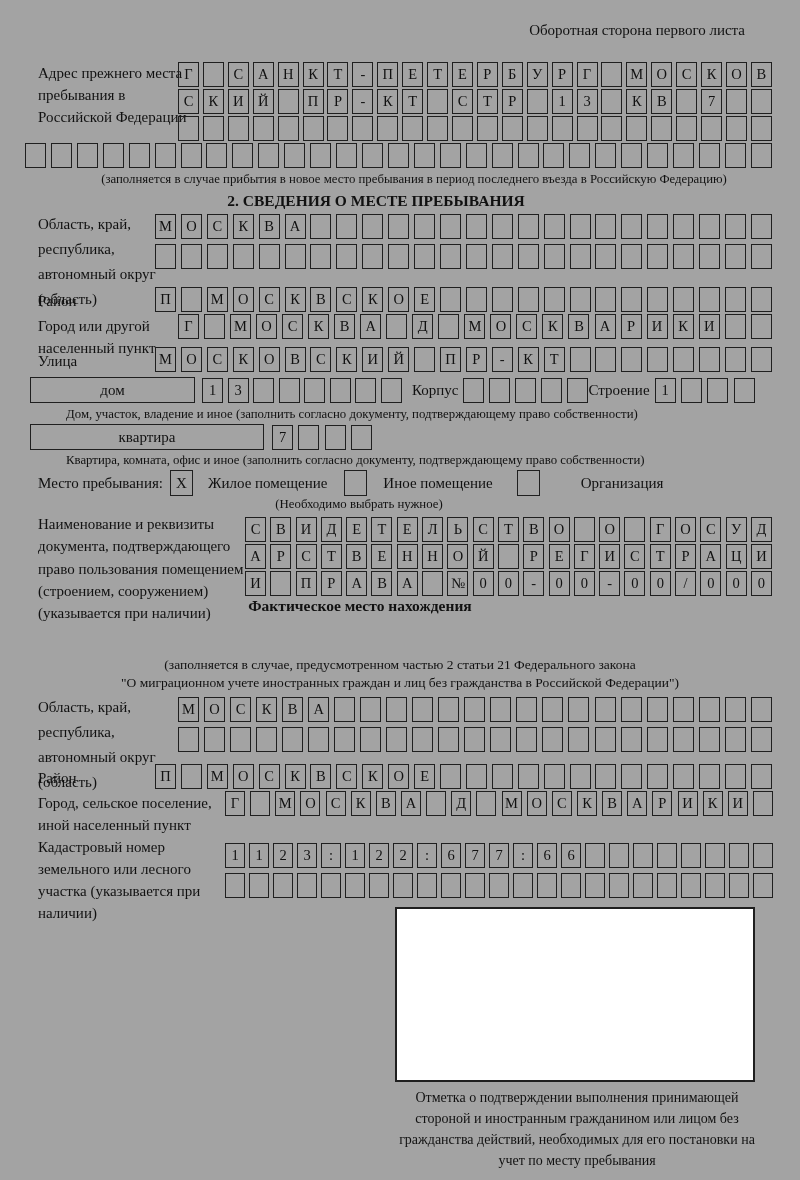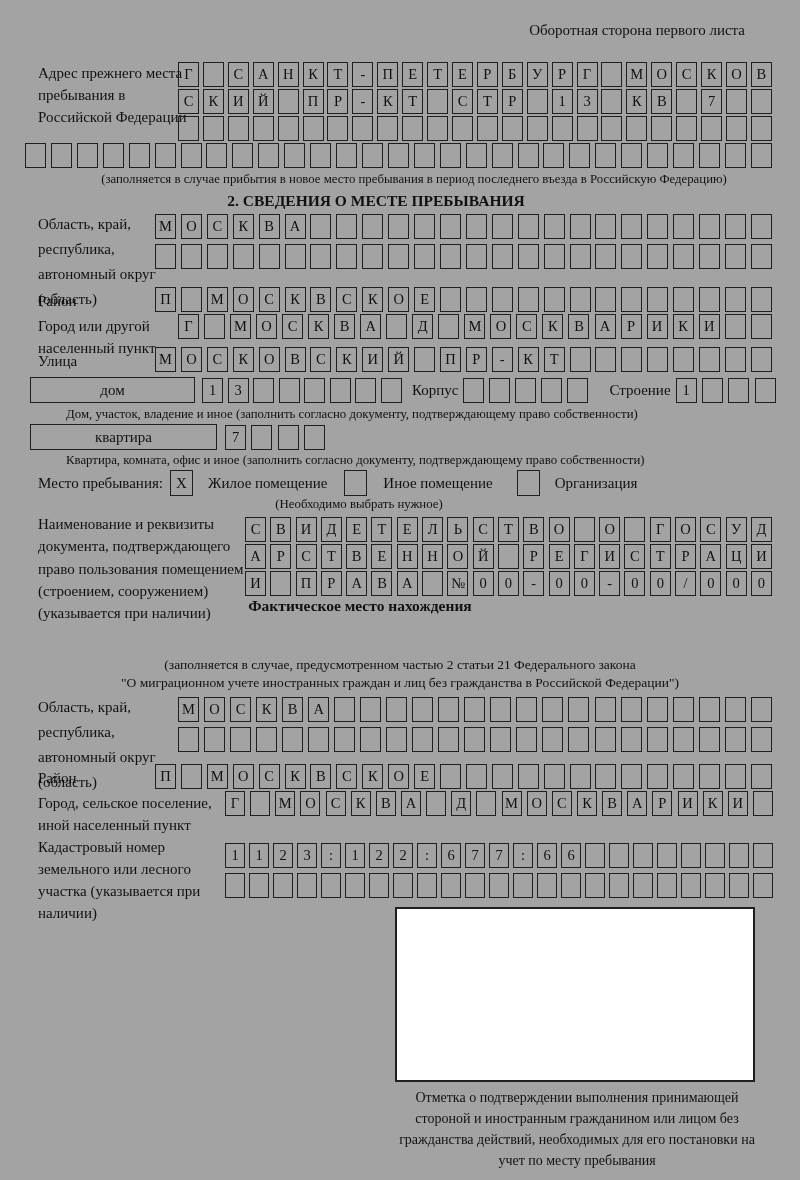--- a/index.html
+++ b/index.html
@@ -305,49 +305,49 @@
         <span class="cell"></span>
       </div>
     <div class="inline-label" style="margin-left:10px">Корпус</div>
     <div class="cells" style="width:125px;margin-left:5px">
         <span class="cell"></span>
         <span class="cell"></span>
         <span class="cell"></span>
         <span class="cell"></span>
         <span class="cell"></span>
       </div>
-    <div class="inline-label" style="margin-left:21px">Строение</div>
+    <div class="inline-label" style="margin-left:0">Строение</div>
     <div class="cells" style="width:100px;margin-left:5px">
         <span class="cell">1</span>
         <span class="cell"></span>
         <span class="cell"></span>
         <span class="cell"></span>
       </div>
   </div>
   <div class="abs note" style="left:38px;top:407px;width:740px">Дом, участок, владение и иное (заполнить согласно документу, подтверждающему право собственности)</div>
 
   <div class="abs flexrow" style="left:30px;top:424px">
-    <div class="widebox" style="width:187px">квартира</div>
+    <div class="widebox" style="width:234px">квартира</div>
     <div class="cells" style="width:100px;margin-left:8px">
         <span class="cell">7</span>
         <span class="cell"></span>
         <span class="cell"></span>
         <span class="cell"></span>
       </div>
   </div>
   <div class="abs note" style="left:38px;top:453px;width:740px">Квартира, комната, офис и иное (заполнить согласно документу, подтверждающему право собственности)</div>
 
   <div class="abs flexrow" style="left:38px;top:470px">
     <span class="inline-label">Место пребывания:</span>
     <div class="checkbox" style="margin-left:7px">X</div>
     <span class="inline-label" style="margin-left:15px">Жилое помещение</span>
     <div class="checkbox" style="margin-left:17px"></div>
     <span class="inline-label" style="margin-left:16px">Иное помещение</span>
     <div class="checkbox" style="margin-left:24px"></div>
-    <span class="inline-label" style="margin-left:15px">Организация</span>
+    <span class="inline-label" style="margin-left:41px">Организация</span>
   </div>
   <div class="abs note" style="left:225px;top:497px;width:240px;text-align:center">(Необходимо выбрать нужное)</div>
 
   <div class="abs label" style="left:38px;top:513px;width:208px;line-height:22.3px">Наименование и реквизиты документа, подтверждающего право пользования помещением (строением, сооружением) (указывается при наличии)</div>
   <div class="abs cells" style="left:245px;top:517px;width:527px">
       <span class="cell">С</span>
       <span class="cell">В</span>
       <span class="cell">И</span>
       <span class="cell">Д</span>
       <span class="cell">Е</span>

